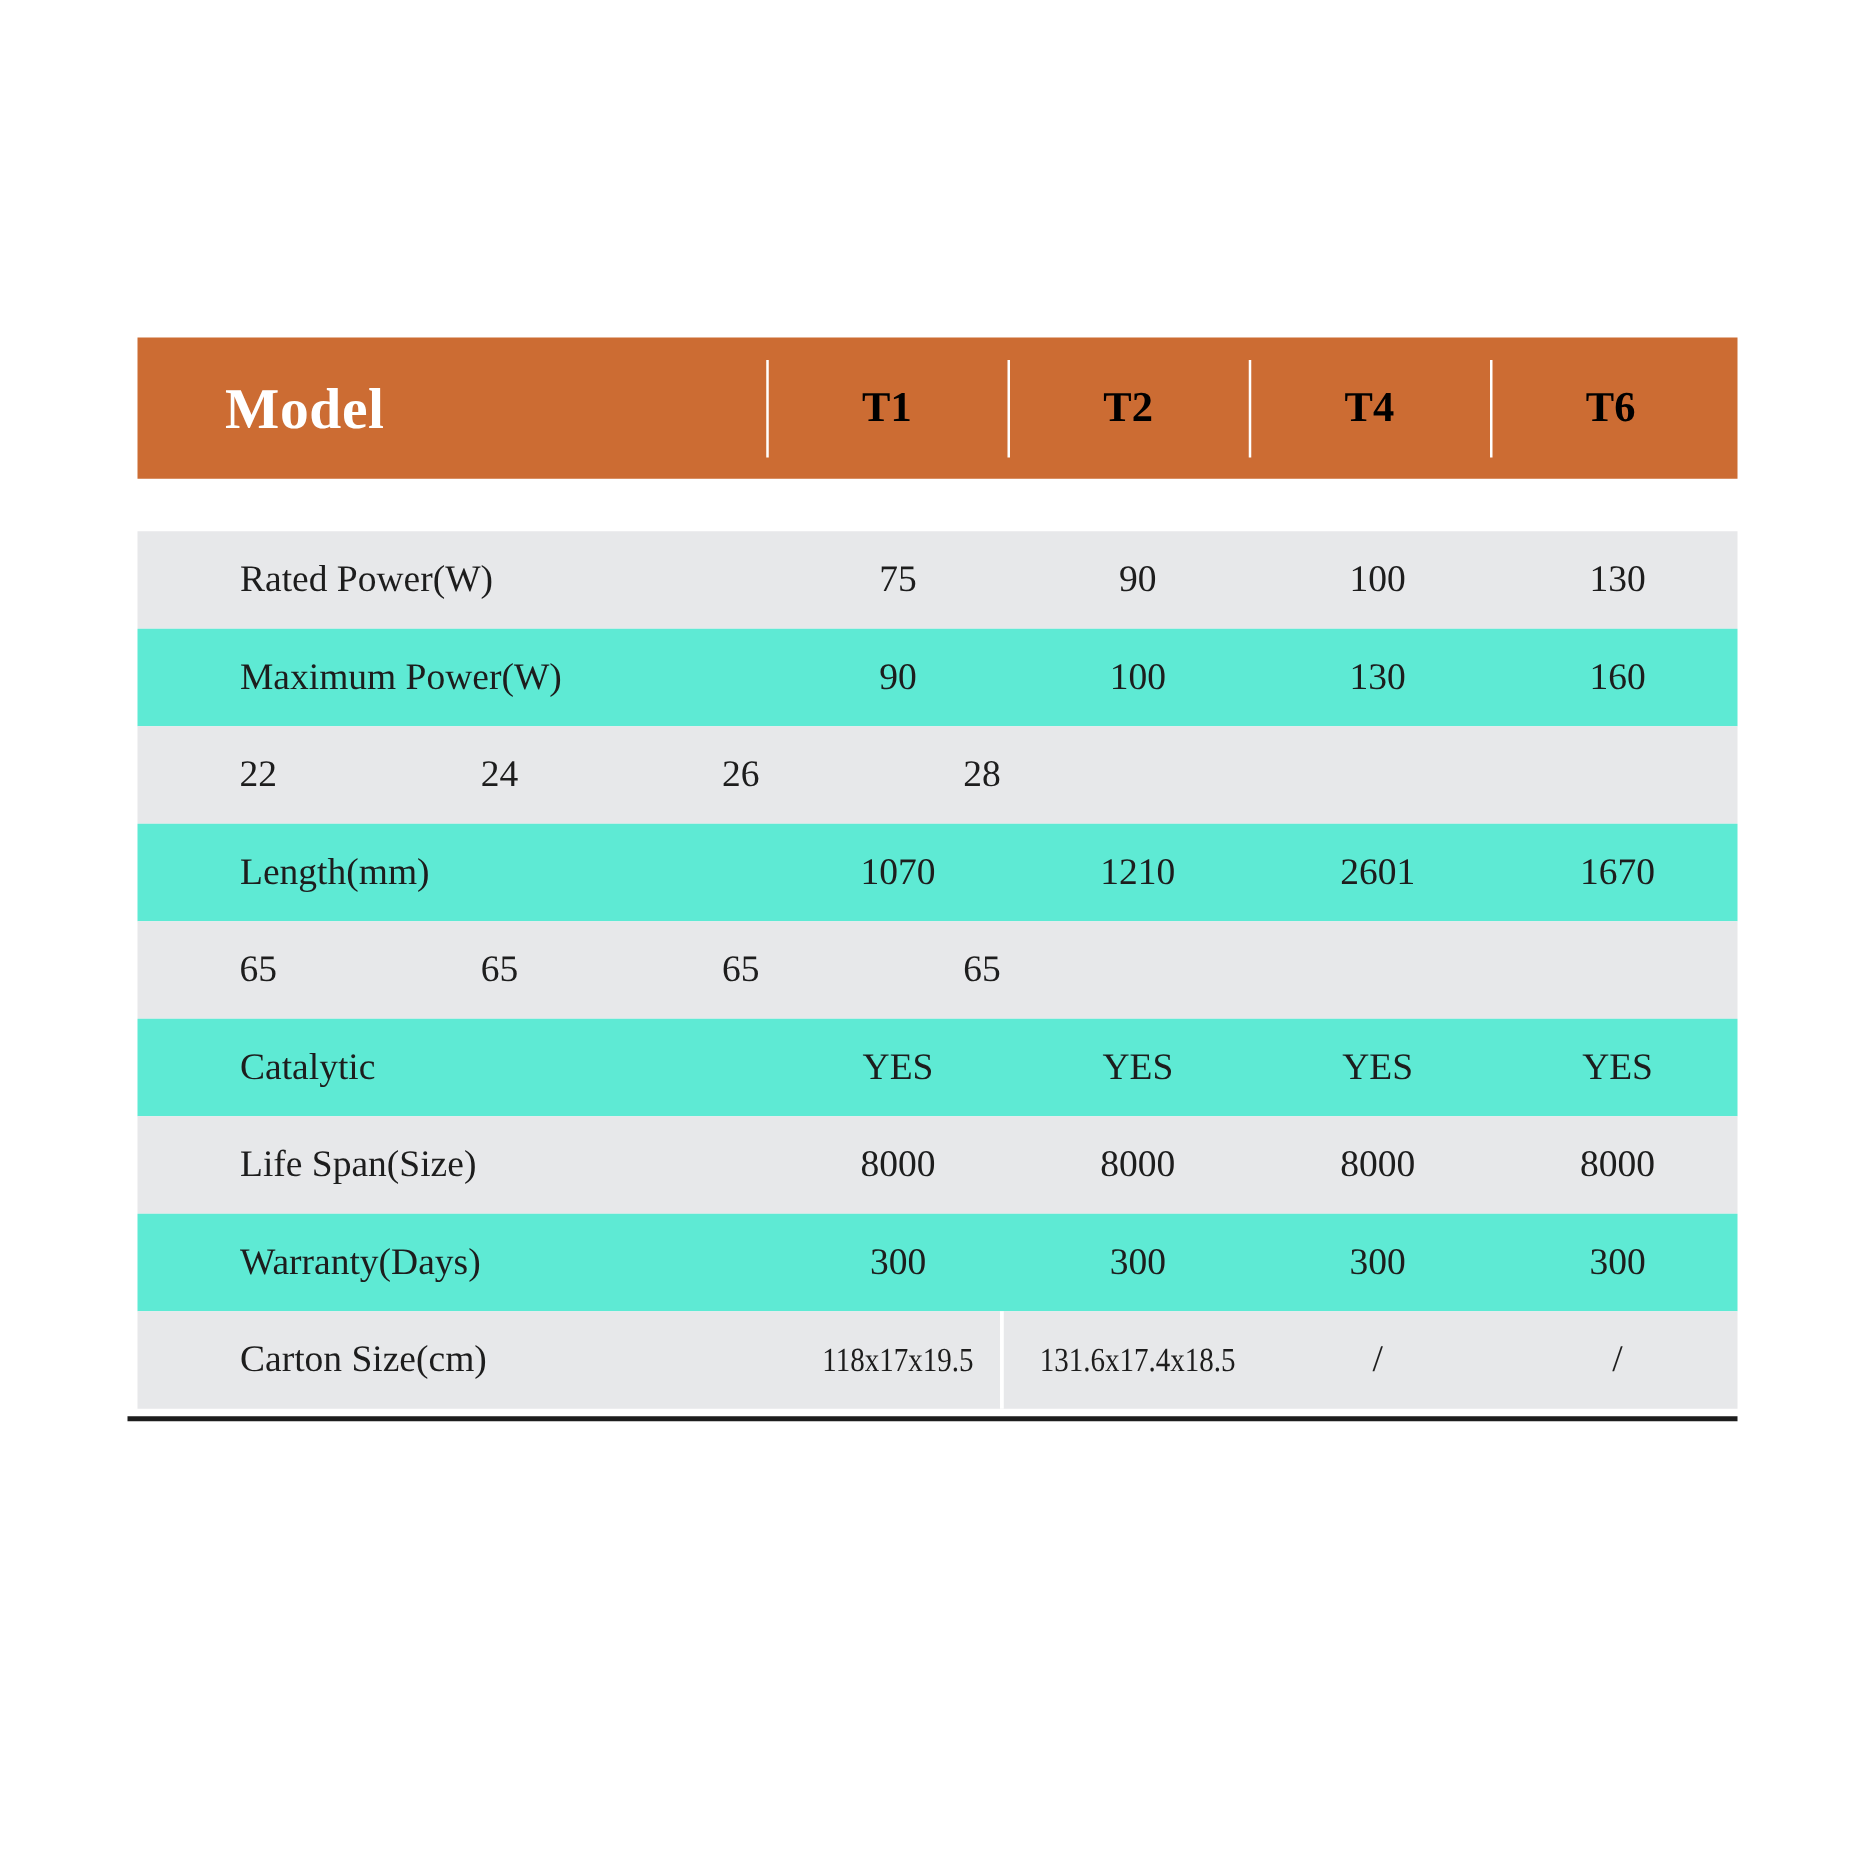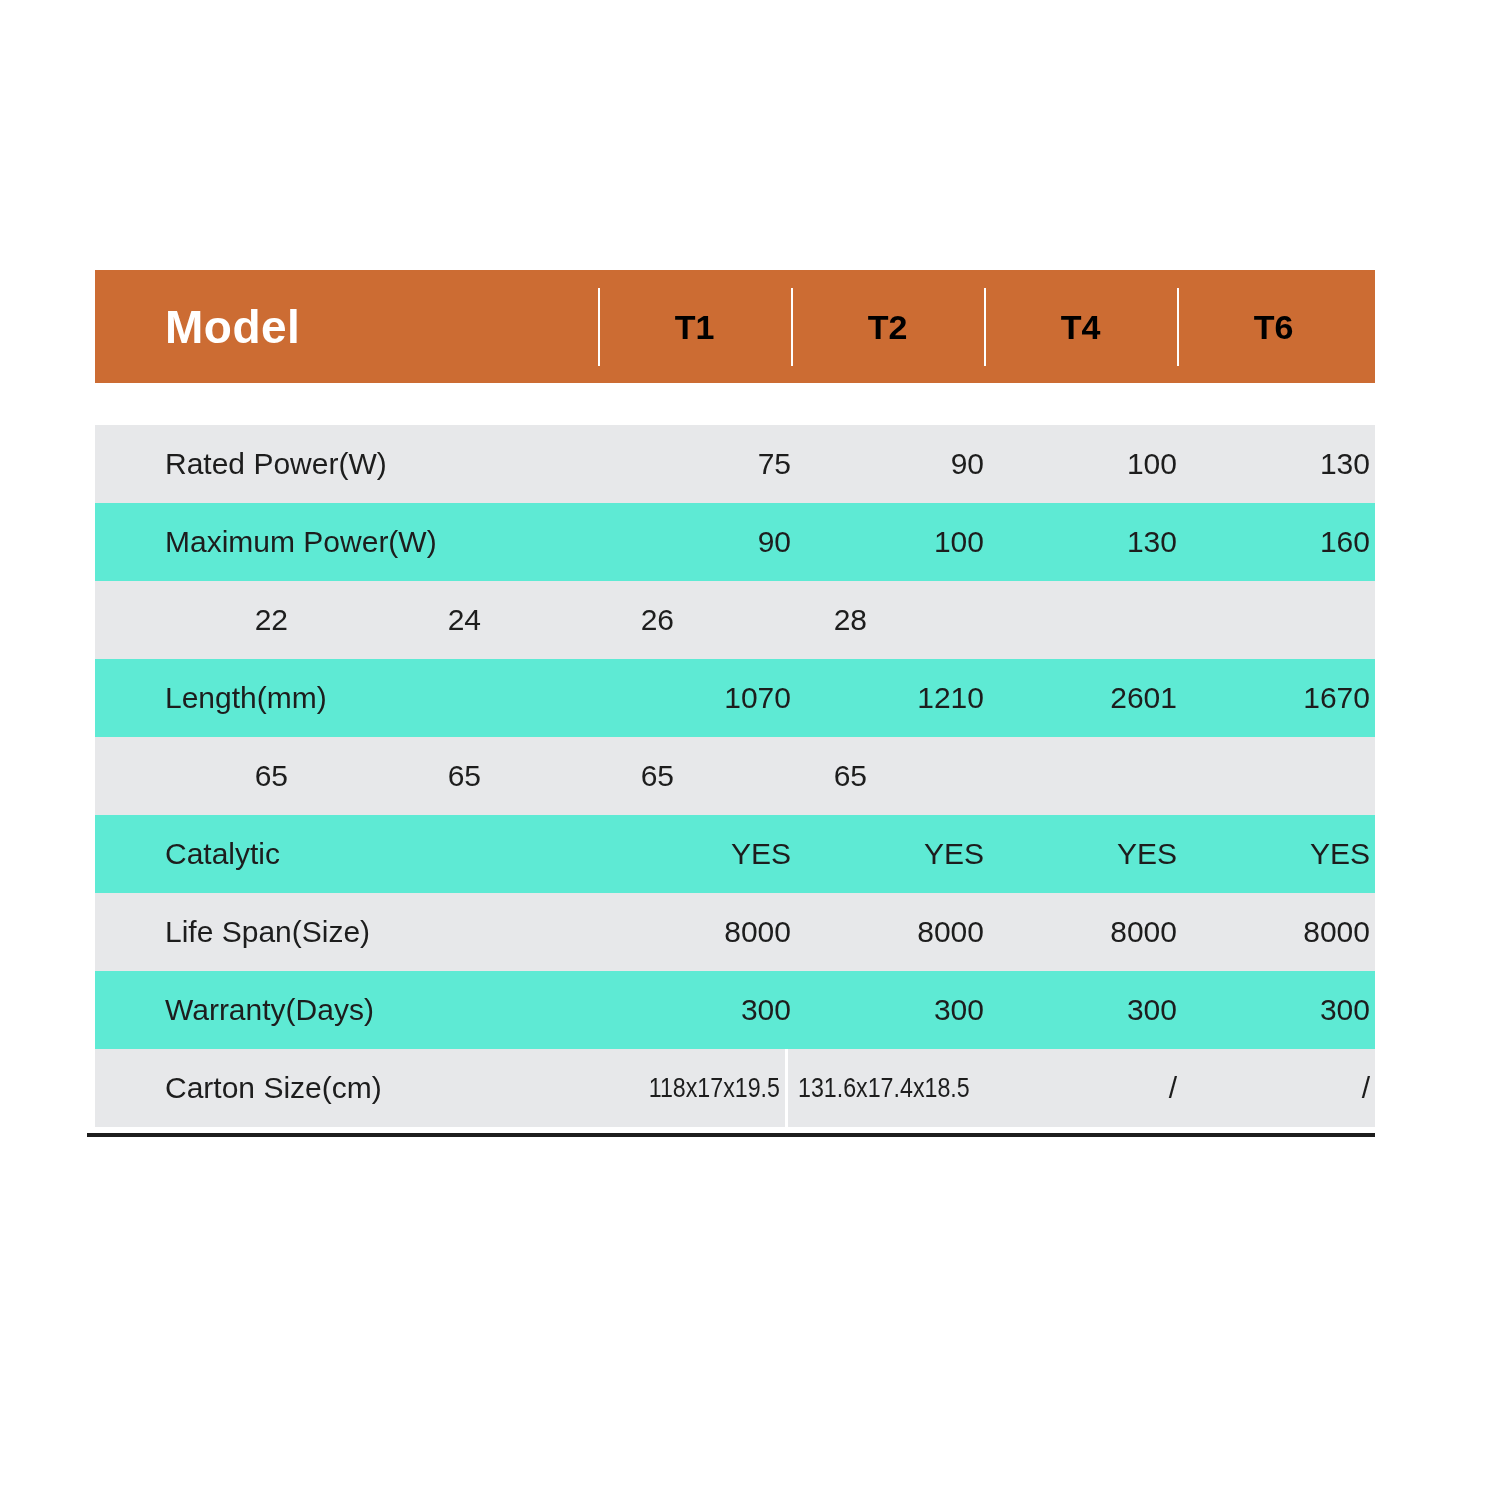--- a/index.html
+++ b/index.html
@@ -16,23 +16,24 @@
   }
 
   .page {
     position: relative;
     width: 1500px;
     height: 1500px;
   }
 
   .spec-table {
     position: absolute;
-    left: 95px;
+    left: 110px;
     top: 270px;
     width: 1280px;
+    font-family: Liberation Serif, serif;
   }
 
   
   .table-header {
     position: relative;
     display: flex;
     align-items: center;
     height: 113px;
     background: #cc6c33;
     box-sizing: border-box;
@@ -89,32 +90,33 @@
   }
   .row.striped {
     background: #e7e8ea;
   }
   .row-label-cell {
     width: 503px;
     box-sizing: border-box;
     padding-left: 70px;
     display: flex;
     align-items: center;
+    margin-left: 12px;
   }
   .row-label {
     color: #1d1d1d;
     font-size: 30px;
     line-height: 1;
     white-space: nowrap;
   }
   .value-cell {
     width: 193px;
     display: flex;
     align-items: center;
-    justify-content: flex-end;
+    justify-content: center;
     box-sizing: border-box;
   }
   .value {
     color: #1d1d1d;
     font-size: 30px;
     line-height: 1;
     white-space: nowrap;
   }
   
   .row-carton .value {

